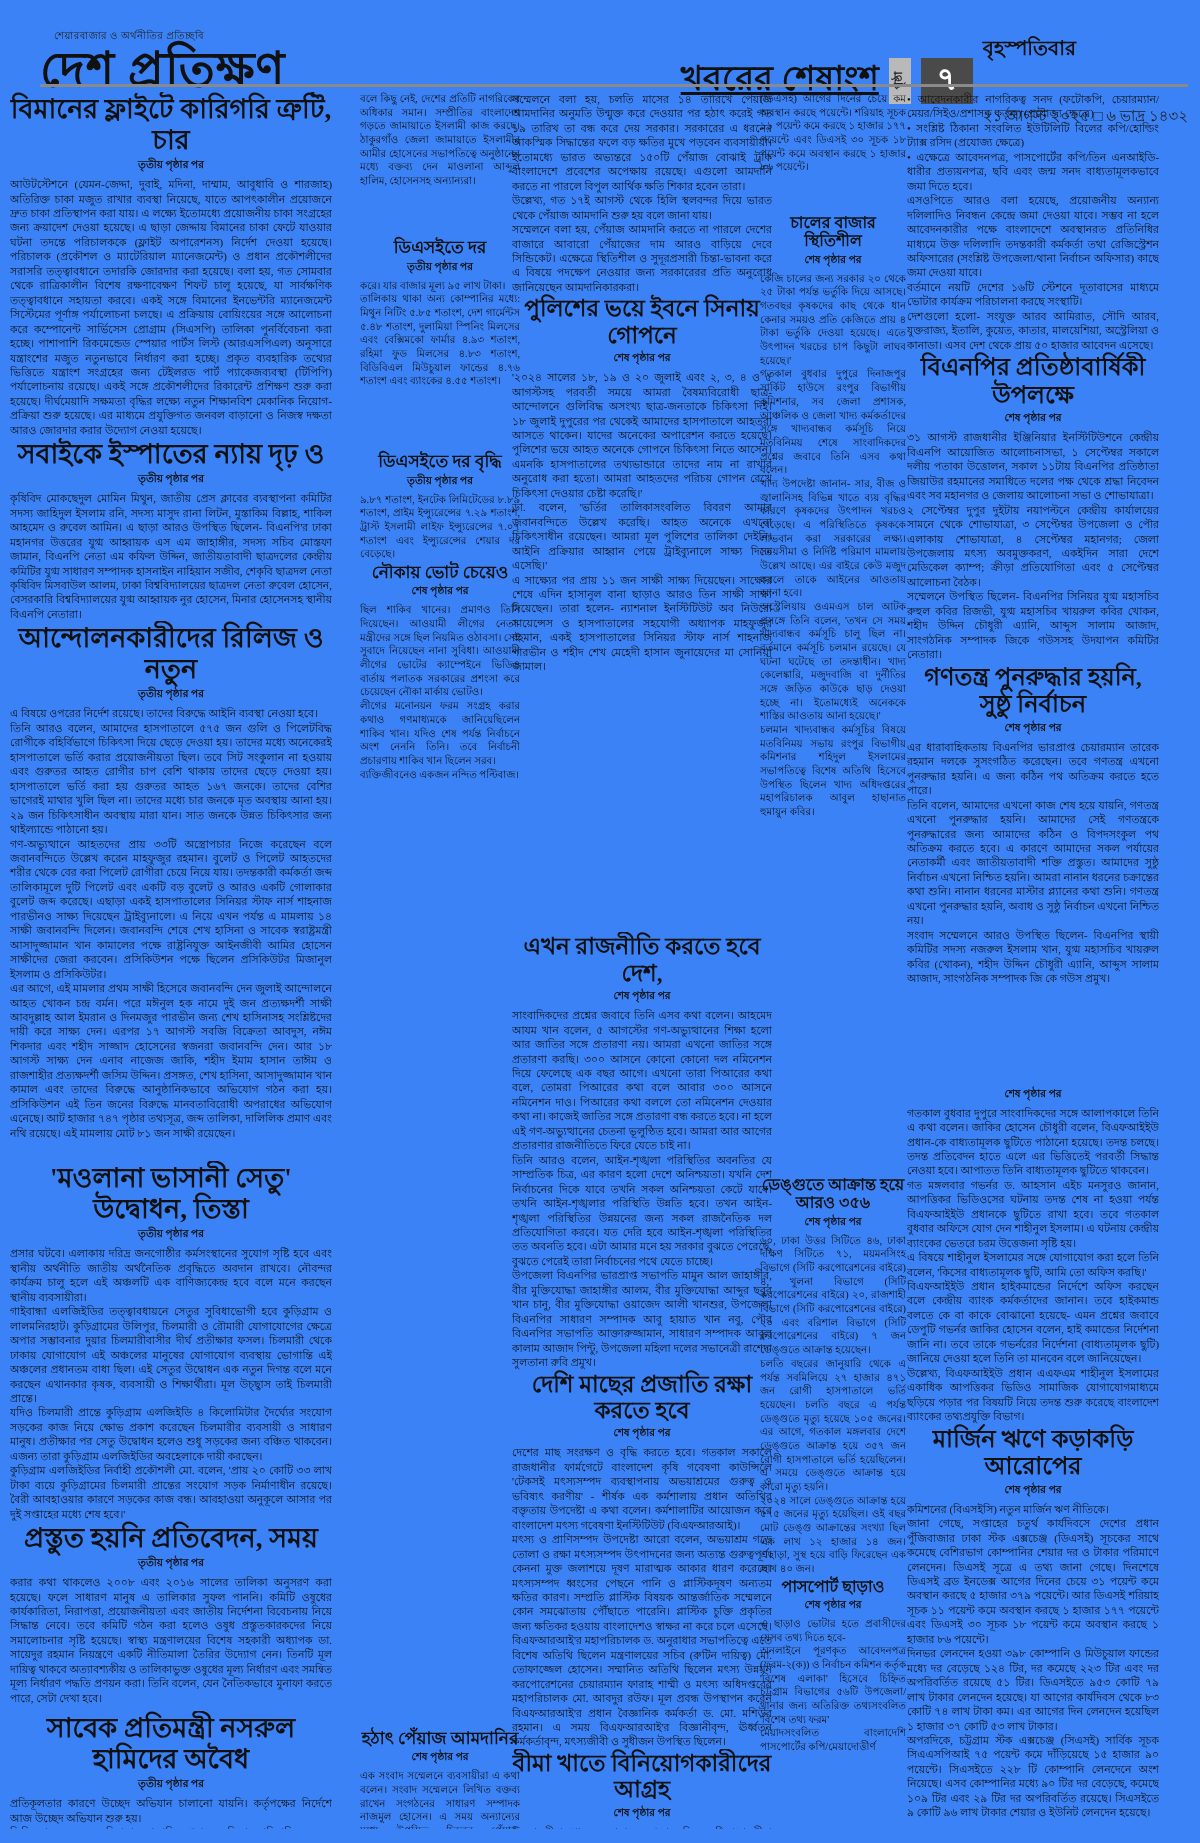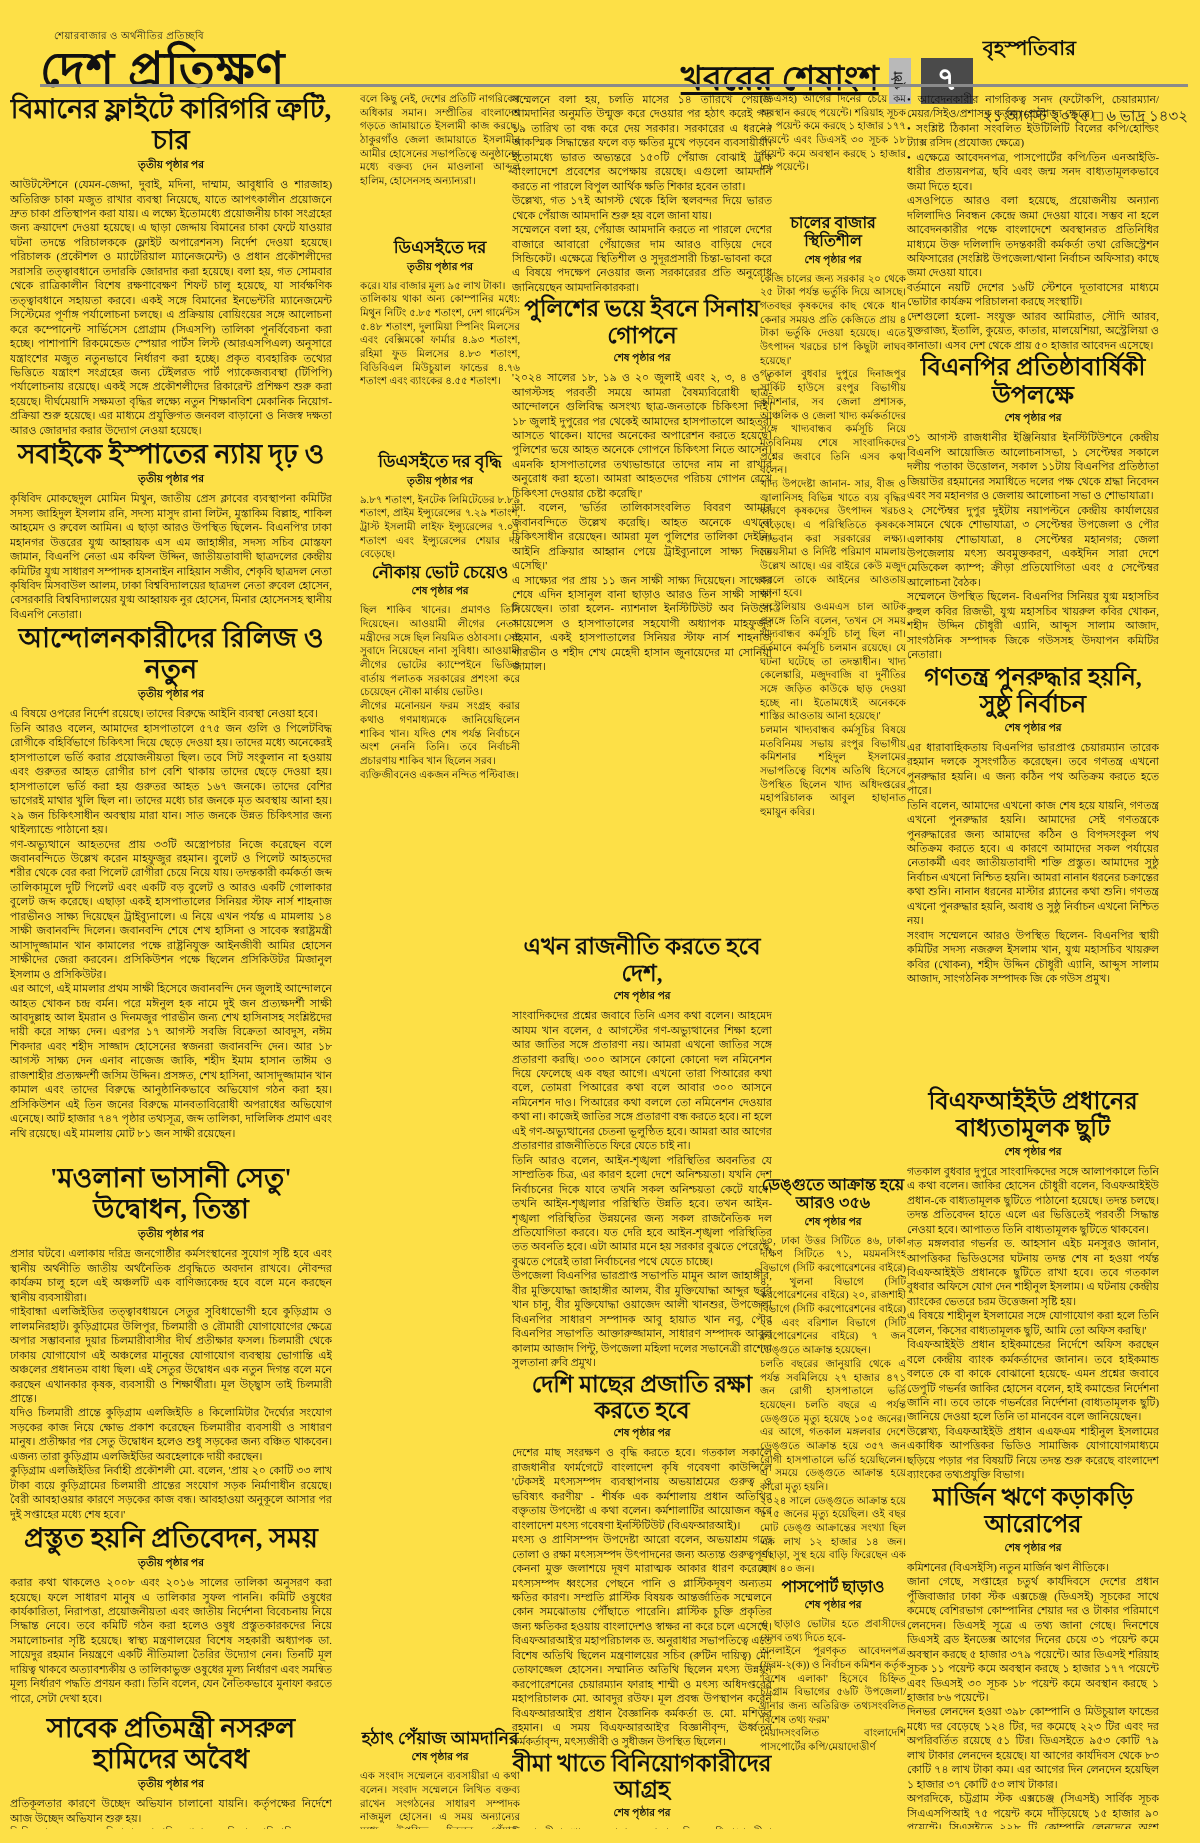--- a/index.html
+++ b/index.html
@@ -1,16 +1,16 @@
 <!DOCTYPE html>
 <html><head>
 <meta charset="utf-8">
 <style>
   html,body{margin:0;padding:0;background:#e8e8e8;}
-  .page{position:relative;width:1200px;height:1843px;background:#fde047;color:#111;
+  .page{position:relative;width:1200px;height:1843px;background:#3b82f6;color:#111;
         font-family:"Liberation Serif","DejaVu Sans",sans-serif;overflow:hidden;margin:0 auto;}
   
   .masthead{position:absolute;left:40px;top:28px;}
   .masthead .tagline{font-size:10px;letter-spacing:.5px;color:#222;margin-left:14px;}
   .masthead .logo{font-size:48px;font-weight:bold;line-height:1.05;letter-spacing:1px;}
   .header-right{position:absolute;right:12px;top:36px;display:flex;align-items:center;gap:10px;}
   .section-title{font-size:34px;font-weight:bold;white-space:nowrap;text-decoration:underline;}
   .page-label-box{background:#b9b9b9;color:#222;width:22px;height:46px;display:flex;
         align-items:center;justify-content:center;}
   .page-label-box span{transform:rotate(-90deg);font-size:11px;font-weight:bold;white-space:nowrap;}
@@ -243,21 +243,20 @@
 
   <div class="article art-4-2">
     <div class="headline">গণতন্ত্র পুনরুদ্ধার হয়নি, সুষ্ঠু নির্বাচন</div>
     <div class="continuation">শেষ পৃষ্ঠার পর</div>
     <div class="body-text">এর ধারাবাহিকতায় বিএনপির ভারপ্রাপ্ত চেয়ারম্যান তারেক রহমান দলকে সুসংগঠিত করেছেন। তবে গণতন্ত্র এখনো পুনরুদ্ধার হয়নি। এ জন্য কঠিন পথ অতিক্রম করতে হতে পারে।
 তিনি বলেন, আমাদের এখনো কাজ শেষ হয়ে যায়নি, গণতন্ত্র এখনো পুনরুদ্ধার হয়নি। আমাদের সেই গণতন্ত্রকে পুনরুদ্ধারের জন্য আমাদের কঠিন ও বিপদসংকুল পথ অতিক্রম করতে হবে। এ কারণে আমাদের সকল পর্যায়ের নেতাকর্মী এবং জাতীয়তাবাদী শক্তি প্রস্তুত। আমাদের সুষ্ঠু নির্বাচন এখনো নিশ্চিত হয়নি। আমরা নানান ধরনের চক্রান্তের কথা শুনি। নানান ধরনের মাস্টার প্ল্যানের কথা শুনি। গণতন্ত্র এখনো পুনরুদ্ধার হয়নি, অবাধ ও সুষ্ঠু নির্বাচন এখনো নিশ্চিত নয়।
 সংবাদ সম্মেলনে আরও উপস্থিত ছিলেন- বিএনপির স্থায়ী কমিটির সদস্য নজরুল ইসলাম খান, যুগ্ম মহাসচিব খায়রুল কবির (খোকন), শহীদ উদ্দিন চৌধুরী এ্যানি, আব্দুস সালাম আজাদ, সাংগঠনিক সম্পাদক জি কে গউস প্রমুখ।</div>
   </div>
 
   <div class="article art-4-3">
-    <div class="headline">বিএফআইইউ প্রধানের বাধ্যতামূলক ছুটি</div>
     <div class="continuation">শেষ পৃষ্ঠার পর</div>
     <div class="body-text">গতকাল বুধবার দুপুরে সাংবাদিকদের সঙ্গে আলাপকালে তিনি এ কথা বলেন। জাকির হোসেন চৌধুরী বলেন, বিএফআইইউ প্রধান-কে বাধ্যতামূলক ছুটিতে পাঠানো হয়েছে। তদন্ত চলছে। তদন্ত প্রতিবেদন হাতে এলে এর ভিত্তিতেই পরবর্তী সিদ্ধান্ত নেওয়া হবে। আপাতত তিনি বাধ্যতামূলক ছুটিতে থাকবেন।
 গত মঙ্গলবার গভর্নর ড. আহসান এইচ মনসুরও জানান, আপত্তিকর ভিডিওসের ঘটনায় তদন্ত শেষ না হওয়া পর্যন্ত বিএফআইইউ প্রধানকে ছুটিতে রাখা হবে। তবে গতকাল বুধবার অফিসে যোগ দেন শাহীনুল ইসলাম। এ ঘটনায় কেন্দ্রীয় ব্যাংকের ভেতরে চরম উত্তেজনা সৃষ্টি হয়।
 এ বিষয়ে শাহীনুল ইসলামের সঙ্গে যোগাযোগ করা হলে তিনি বলেন, 'কিসের বাধ্যতামূলক ছুটি, আমি তো অফিস করছি।'
 বিএফআইইউ প্রধান হাইকমান্ডের নির্দেশে অফিস করছেন বলে কেন্দ্রীয় ব্যাংক কর্মকর্তাদের জানান। তবে হাইকমান্ড বলতে কে বা কাকে বোঝানো হয়েছে- এমন প্রশ্নের জবাবে ডেপুটি গভর্নর জাকির হোসেন বলেন, হাই কমান্ডের নির্দেশনা জানি না। তবে তাকে গভর্নরের নির্দেশনা (বাধ্যতামূলক ছুটি) জানিয়ে দেওয়া হলে তিনি তা মানবেন বলে জানিয়েছেন।
 উল্লেখ্য, বিএফআইইউ প্রধান এএফএম শাহীনুল ইসলামের একাধিক আপত্তিকর ভিডিও সামাজিক যোগাযোগমাধ্যমে ছড়িয়ে পড়ার পর বিষয়টি নিয়ে তদন্ত শুরু করেছে বাংলাদেশ ব্যাংকের তথ্যপ্রযুক্তি বিভাগ।</div>
   </div>
 
   <div class="article art-4-4">
     <div class="headline">মার্জিন ঋণে কড়াকড়ি আরোপের</div>

